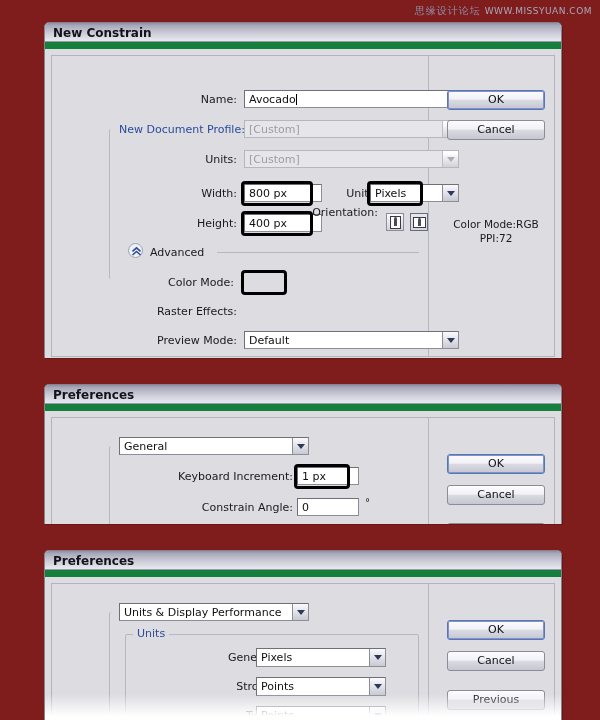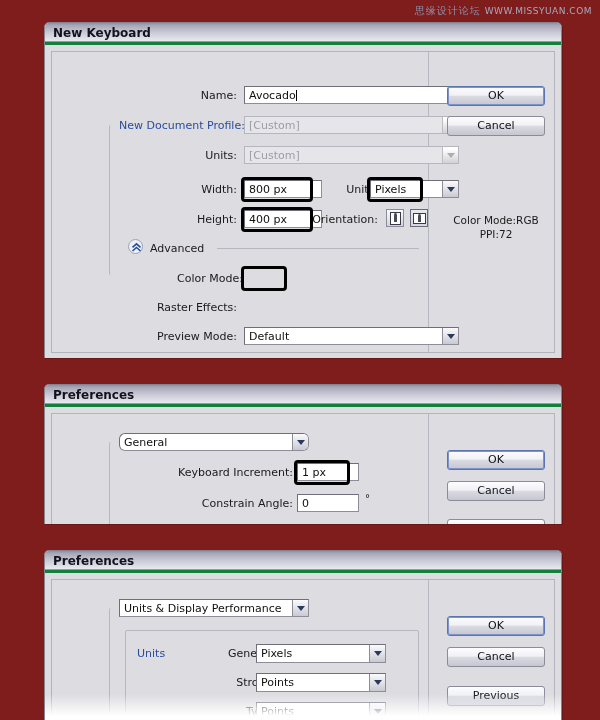--- a/index.html
+++ b/index.html
@@ -48,21 +48,21 @@
     position: absolute;
     left: 8px; top: 3px;
     font-size: 12px;
     font-weight: bold;
     color: #12121a;
     font-family: "DejaVu Sans", sans-serif;
   }
   .dlg-body {
     position: relative;
     background: #dcdce1;
-    border-top: 3px solid #15803d;
+    border-top: 7px solid #15803d;
   }
   .inner-panel {
     position: absolute;
     border: 1px solid #b3b3bd;
     background: #dcdce1;
   }
 
   
   .lbl {
     position: absolute;
@@ -236,21 +236,21 @@
 
 <div id="root">
 
   <div class="watermark">
     <span class="cn">思缘设计论坛</span><span class="url">WWW.MISSYUAN.COM</span>
   </div>
 
   <div class="dialog" style="left:44px; top:22px; width:518px; height:336px;">
 
     <div class="titlebar">
-      <div class="title">New Keyboard</div>
+      <div class="title">New Constrain</div>
     </div>
 
     <div class="dlg-body" style="height:316px;">
 
       <div class="inner-panel" style="left:6px; top:6px; width:504px; height:302px;"></div>
 
       <div class="vdiv" style="left:383px; top:7px; height:300px;"></div>
 
       <div class="lbl" style="left:100px; top:44px; width:92px;">Name:</div>
       <div class="textfield" style="left:199px; top:41px; width:215px; height:18px;"><span>Avocado</span><span class="caret"></span></div>
@@ -273,21 +273,21 @@
 
       <div class="lbl" style="left:281px; top:138px; width:52px;">Units:</div>
       <div class="combo" style="left:325px; top:135px; width:89px; height:18px;">
         <span>Pixels</span>
         <span class="arrowbox"></span>
       </div>
 
       <div class="lbl" style="left:100px; top:168px; width:92px;">Height:</div>
       <div class="textfield" style="left:199px; top:165px; width:78px; height:18px;"><span>400 px</span></div>
 
-      <div class="lbl" style="left:249px; top:168px; width:84px;">Orientation:</div>
+      <div class="lbl" style="left:249px; top:157px; width:84px;">Orientation:</div>
       <div class="orient" style="left:341px; top:164px;">
         <svg width="13" height="13" viewBox="0 0 13 13">
           <rect x="1.5" y="0.5" width="10" height="12" fill="#fdfdfd" stroke="#3a3a46"></rect>
           <rect x="5" y="3" width="3" height="7" fill="#4a4a58"></rect>
           <circle cx="6.5" cy="2.2" r="1.3" fill="#4a4a58"></circle>
         </svg>
       </div>
       <div class="orient sel" style="left:365px; top:164px;">
         <svg width="13" height="13" viewBox="0 0 13 13">
           <rect x="0.5" y="1.5" width="12" height="10" fill="#fdfdfd" stroke="#3a3a46"></rect>
@@ -298,21 +298,21 @@
 
       <div class="disclosure" style="left:83px; top:194px;">
         <svg width="11" height="11" viewBox="0 0 11 11">
           <path d="M1.5 5.3 L5.5 1.8 L9.5 5.3" fill="none" stroke="#2a4c9b" stroke-width="1.6"></path>
           <path d="M1.5 9.0 L5.5 5.5 L9.5 9.0" fill="none" stroke="#2a4c9b" stroke-width="1.6"></path>
         </svg>
       </div>
       <div class="lbl lbl-left" style="left:105px; top:197px; width:70px;">Advanced</div>
       <div class="rule" style="left:172px; top:203px; width:202px;"></div>
 
-      <div class="lbl" style="left:104px; top:227px; width:94px;">Color Mode:</div>
+      <div class="lbl" style="left:95px; top:227px; width:94px;">Color Mode:</div>
 
       <div class="lbl" style="left:92px; top:256px; width:100px;">Raster Effects:</div>
 
       <div class="lbl" style="left:92px; top:285px; width:100px;">Preview Mode:</div>
       <div class="combo" style="left:199px; top:282px; width:215px; height:18px;">
         <span>Default</span>
         <span class="arrowbox"></span>
       </div>
 
       <div class="btn focused" style="left:402px; top:41px; width:98px;">OK</div>
@@ -333,21 +333,21 @@
     <div class="titlebar">
       <div class="title">Preferences</div>
     </div>
 
     <div class="dlg-body" style="height:120px; overflow:hidden;">
 
       <div class="inner-panel" style="left:6px; top:6px; width:504px; height:130px;"></div>
 
       <div class="vdiv" style="left:383px; top:7px; height:128px;"></div>
 
-      <div class="combo" style="left:74px; top:26px; width:190px; height:18px;border-radius:6px;">
+      <div class="combo" style="left:74px; top:26px; width:190px; height:18px;">
         <span>General</span>
         <span class="arrowbox"></span>
       </div>
 
       <div class="group" style="left:64px; top:35px; width:12px; height:100px; border-right:none; border-top:none; border-bottom:none;"></div>
 
       <div class="lbl" style="left:118px; top:59px; width:130px;">Keyboard Increment:</div>
       <div class="textfield" style="left:252px; top:56px; width:62px; height:18px;"><span>1 px</span></div>
 
       <div class="lbl" style="left:118px; top:90px; width:130px;">Constrain Angle:</div>
@@ -377,21 +377,21 @@
       <div class="vdiv" style="left:383px; top:7px; height:158px;"></div>
 
       <div class="combo" style="left:74px; top:26px; width:190px; height:18px;">
         <span>Units &amp; Display Performance</span>
         <span class="arrowbox"></span>
       </div>
 
       <div class="group" style="left:64px; top:35px; width:12px; height:130px; border-right:none; border-top:none; border-bottom:none;"></div>
 
       <div class="group" style="left:80px; top:57px; width:294px; height:110px;"></div>
-      <div class="group-legend" style="left:88px; top:50px;margin-top:24px;">Units</div>
+      <div class="group-legend" style="left:88px; top:50px;">Units</div>
 
       <div class="lbl" style="left:150px; top:74px; width:80px;">General:</div>
       <div class="combo" style="left:211px; top:71px; width:130px; height:19px;">
         <span>Pixels</span>
         <span class="arrowbox"></span>
       </div>
 
       <div class="lbl" style="left:150px; top:103px; width:80px;">Stroke:</div>
       <div class="combo" style="left:211px; top:100px; width:130px; height:19px;">
         <span>Points</span>

